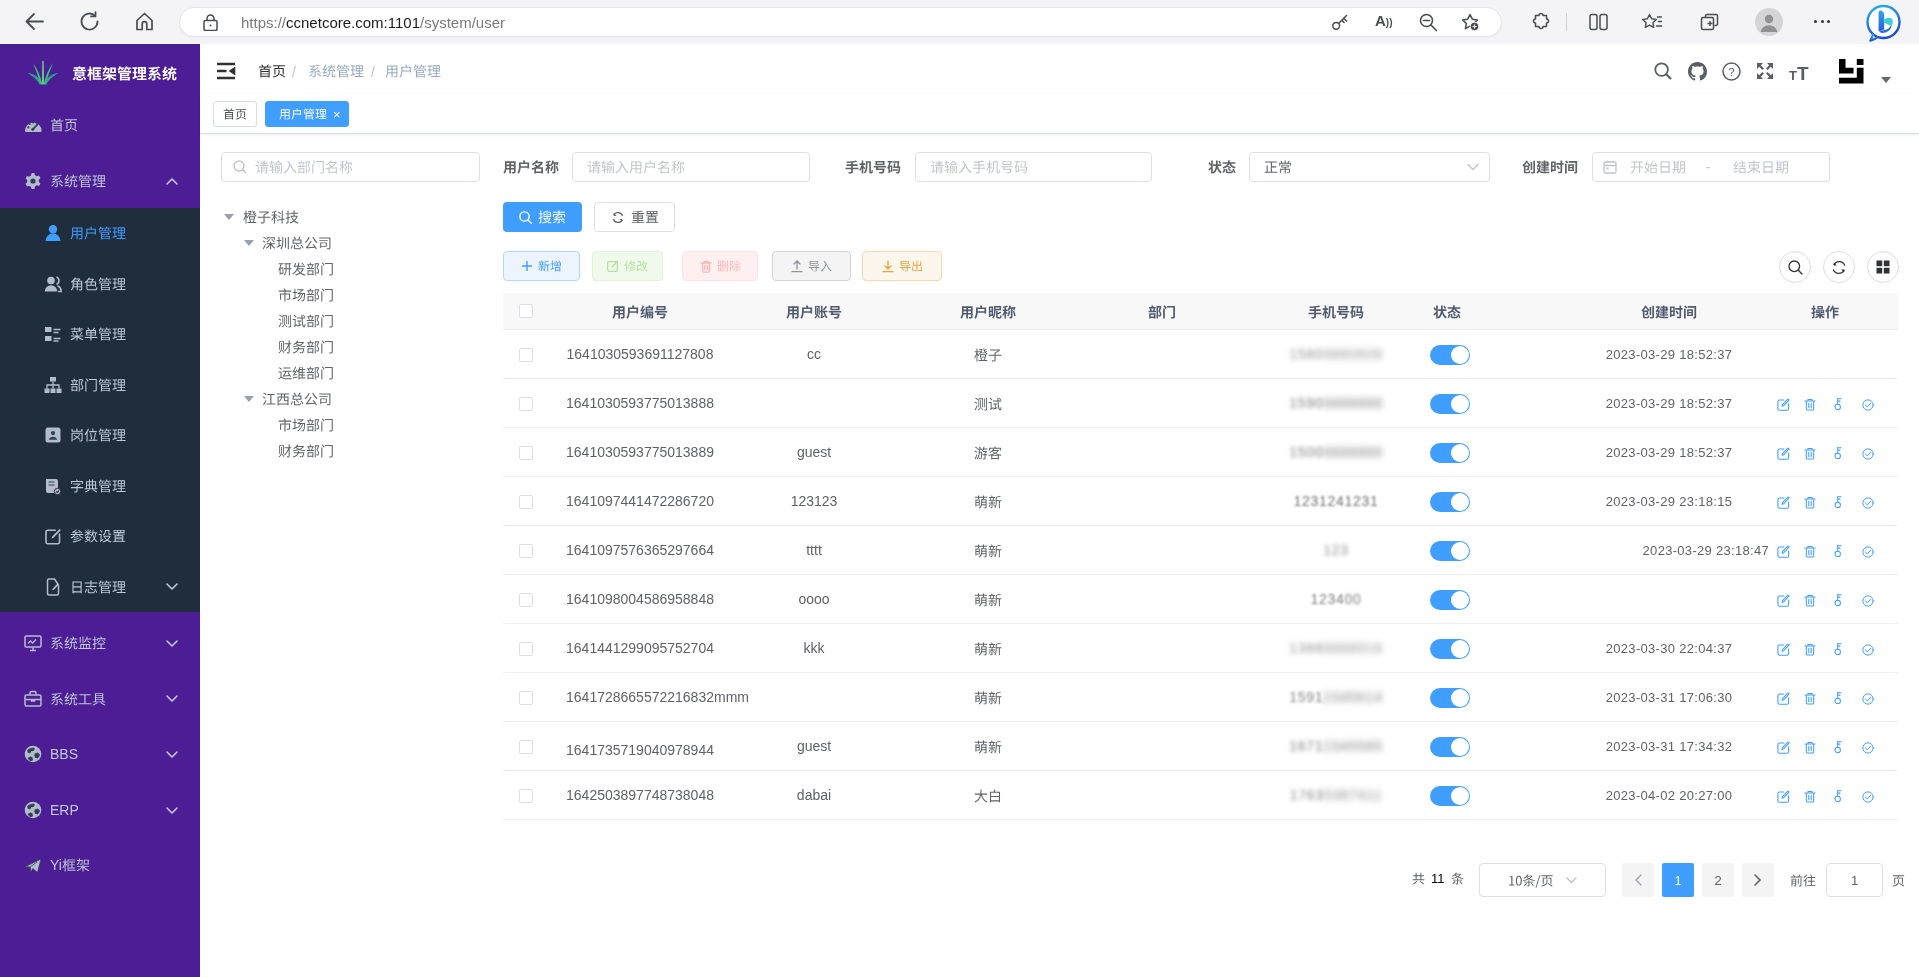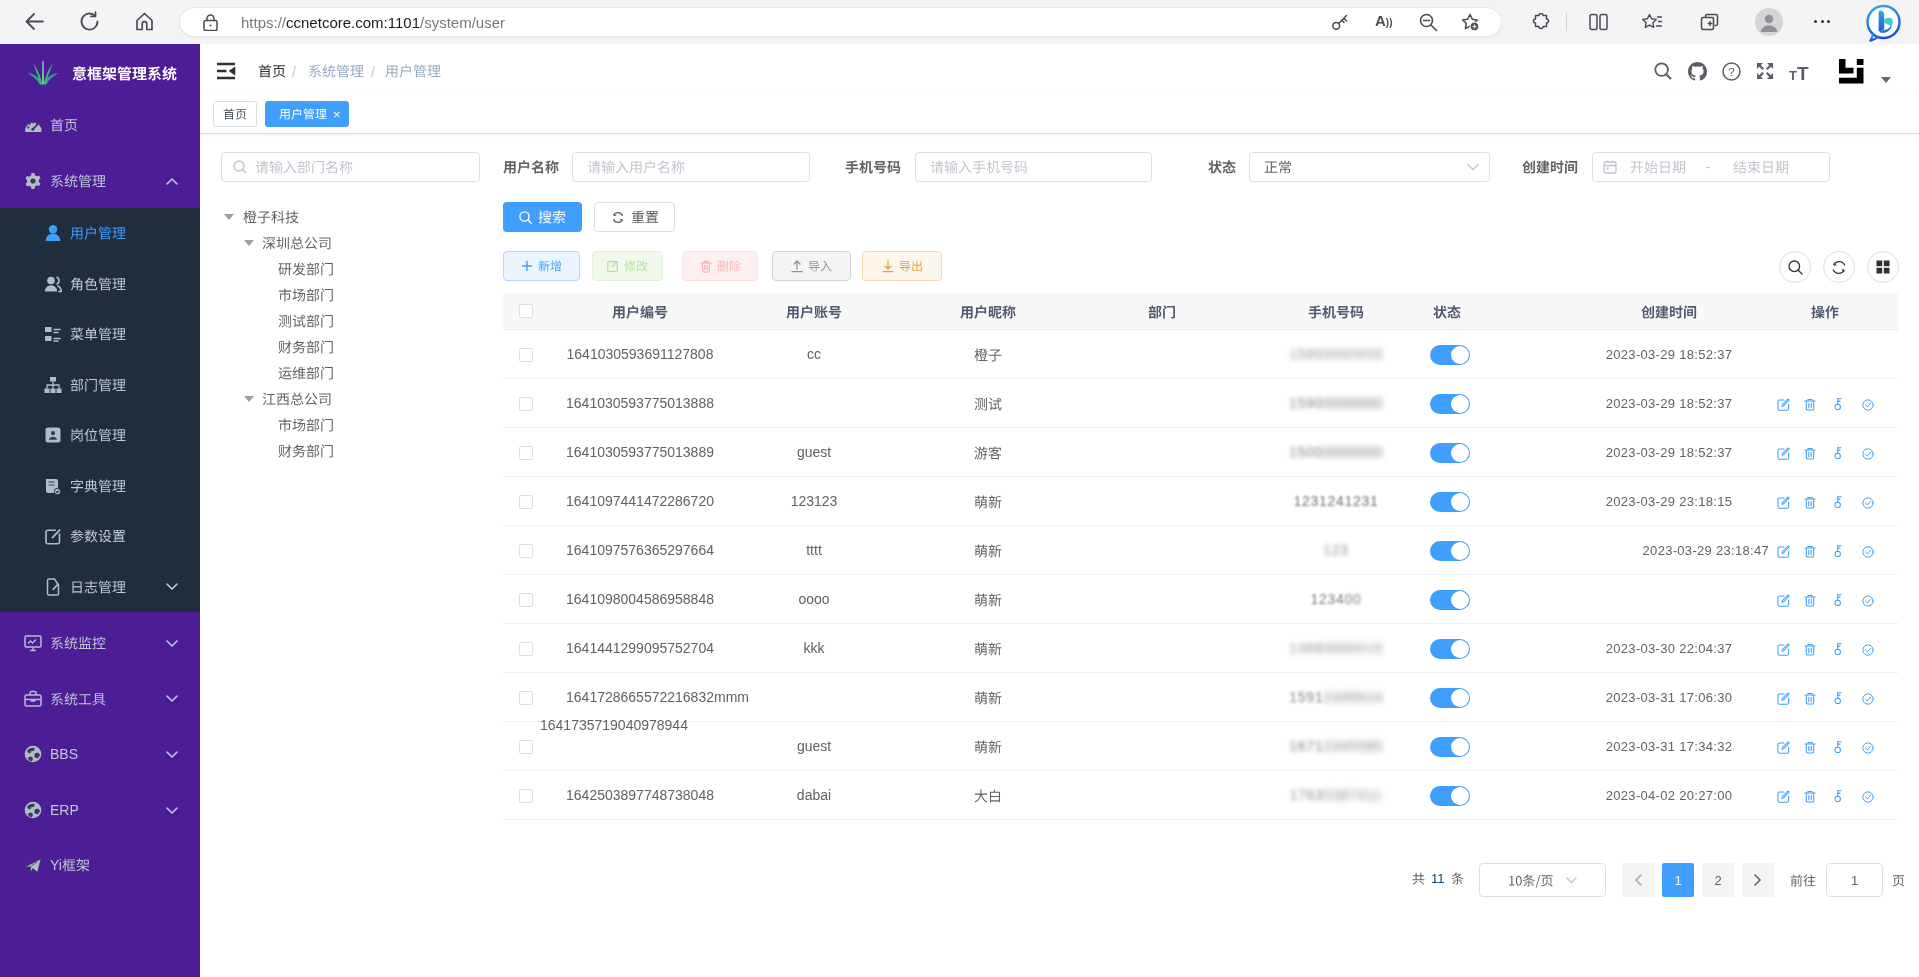--- a/index.html
+++ b/index.html
@@ -968,21 +968,21 @@
       <div class="abs" style="left:1634.0px;top:646.5px"><svg width="9" height="13.5" viewBox="0 0 10 15">
           <circle cx="4.1" cy="11" r="3" stroke="#409eff" stroke-width="1.15" fill="none" stroke-linecap="round"></circle>
           <path d="M4.1 8 V1.3 M4.1 2 h3.8 M4.1 4.6 h2.6" stroke="#409eff" stroke-width="1.15" fill="none" stroke-linecap="round"></path>
         </svg></div>
       <div class="abs" style="left:1661.5px;top:646.5px"><svg width="12" height="12" viewBox="0 0 14 14">
           <circle cx="7" cy="7" r="6" stroke="#409eff" stroke-width="1.15" fill="none" stroke-linecap="round"></circle>
           <path d="M4 7 l2.2 2.2 L10 5" stroke="#409eff" stroke-width="1.15" fill="none" stroke-linecap="round"></path>
         </svg></div>
       <div class="abs" style="left:303px;top:678px;width:1395px;height:49px;border-bottom:1px solid #ebeef5"></div>
       <div class="cb" style="left:319px;top:695.5px"></div>
-      <div class="abs num" style="left:340px;top:657px;width:200px;text-align:left;line-height:49px;height:49px">1641735719040978944</div>
+      <div class="abs num" style="left:340px;top:682px;width:200px;text-align:center;line-height:49px;height:49px">1641735719040978944</div>
       <div class="abs num" style="left:514px;top:678px;width:200px;text-align:center;line-height:49px;height:49px">guest</div>
       <svg width="28.0" height="14" style="position:absolute;left:774.0px;top:695.5px;overflow:visible">
         <g fill="#606266" transform="translate(0,12.32) scale(0.014000,-0.014000)">
           <use href="#zr840c" x="0"></use>
           <use href="#zr65b0" x="1000"></use>
         </g>
       </svg>
       <div class="abs" style="left:1036px;top:678px;width:200px;text-align:center;line-height:49px;height:49px;color:#828282;font-size:14px;letter-spacing:0.7px"><span style="filter:blur(1.9px)">1671</span><span style="filter:blur(3.0px)">2345585</span></div>
       <div class="toggle" style="left:1230px;top:692.5px"></div>
       <div class="abs" style="left:1369px;top:678px;width:200px;text-align:center;line-height:49px;height:49px;font-size:13px;color:#606266;letter-spacing:0.3px">2023-03-31 17:34:32</div>
@@ -1022,21 +1022,21 @@
           <path d="M1 3.2 h11 M4.3 3.2 V1.5 h4.4 v1.7 M2.5 3.2 V12 a1 1 0 0 0 1 1 h6 a1 1 0 0 0 1-1 V3.2 M5.2 5.6 v4.8 M7.8 5.6 v4.8" stroke="#409eff" stroke-width="1.15" fill="none" stroke-linecap="round"></path>
         </svg></div>
       <div class="abs" style="left:1634.0px;top:744.5px"><svg width="9" height="13.5" viewBox="0 0 10 15">
           <circle cx="4.1" cy="11" r="3" stroke="#409eff" stroke-width="1.15" fill="none" stroke-linecap="round"></circle>
           <path d="M4.1 8 V1.3 M4.1 2 h3.8 M4.1 4.6 h2.6" stroke="#409eff" stroke-width="1.15" fill="none" stroke-linecap="round"></path>
         </svg></div>
       <div class="abs" style="left:1661.5px;top:744.5px"><svg width="12" height="12" viewBox="0 0 14 14">
           <circle cx="7" cy="7" r="6" stroke="#409eff" stroke-width="1.15" fill="none" stroke-linecap="round"></circle>
           <path d="M4 7 l2.2 2.2 L10 5" stroke="#409eff" stroke-width="1.15" fill="none" stroke-linecap="round"></path>
         </svg></div>
-      <div class="abs" style="left:1212px;top:827px;font-size:13px;color:#0c4a6e"><svg width="13.0" height="13" style="vertical-align:-1.6px;overflow:visible;">
+      <div class="abs" style="left:1212px;top:827px;font-size:13px;color:#000000"><svg width="13.0" height="13" style="vertical-align:-1.6px;overflow:visible;">
           <g fill="#606266" transform="translate(0,11.44) scale(0.013000,-0.013000)">
             <use href="#zr5171" x="0"></use>
           </g>
         </svg><span style="margin:0 6px">11</span><svg width="13.0" height="13" style="vertical-align:-1.6px;overflow:visible;">
           <g fill="#606266" transform="translate(0,11.44) scale(0.013000,-0.013000)">
             <use href="#zr6761" x="0"></use>
           </g>
         </svg></div>
       <div class="ipt" style="left:1279px;top:819px;width:127px;height:34px;justify-content:center;border-radius:4px">
         <svg width="45.5" height="13" style="vertical-align:-1.6px;overflow:visible;">

